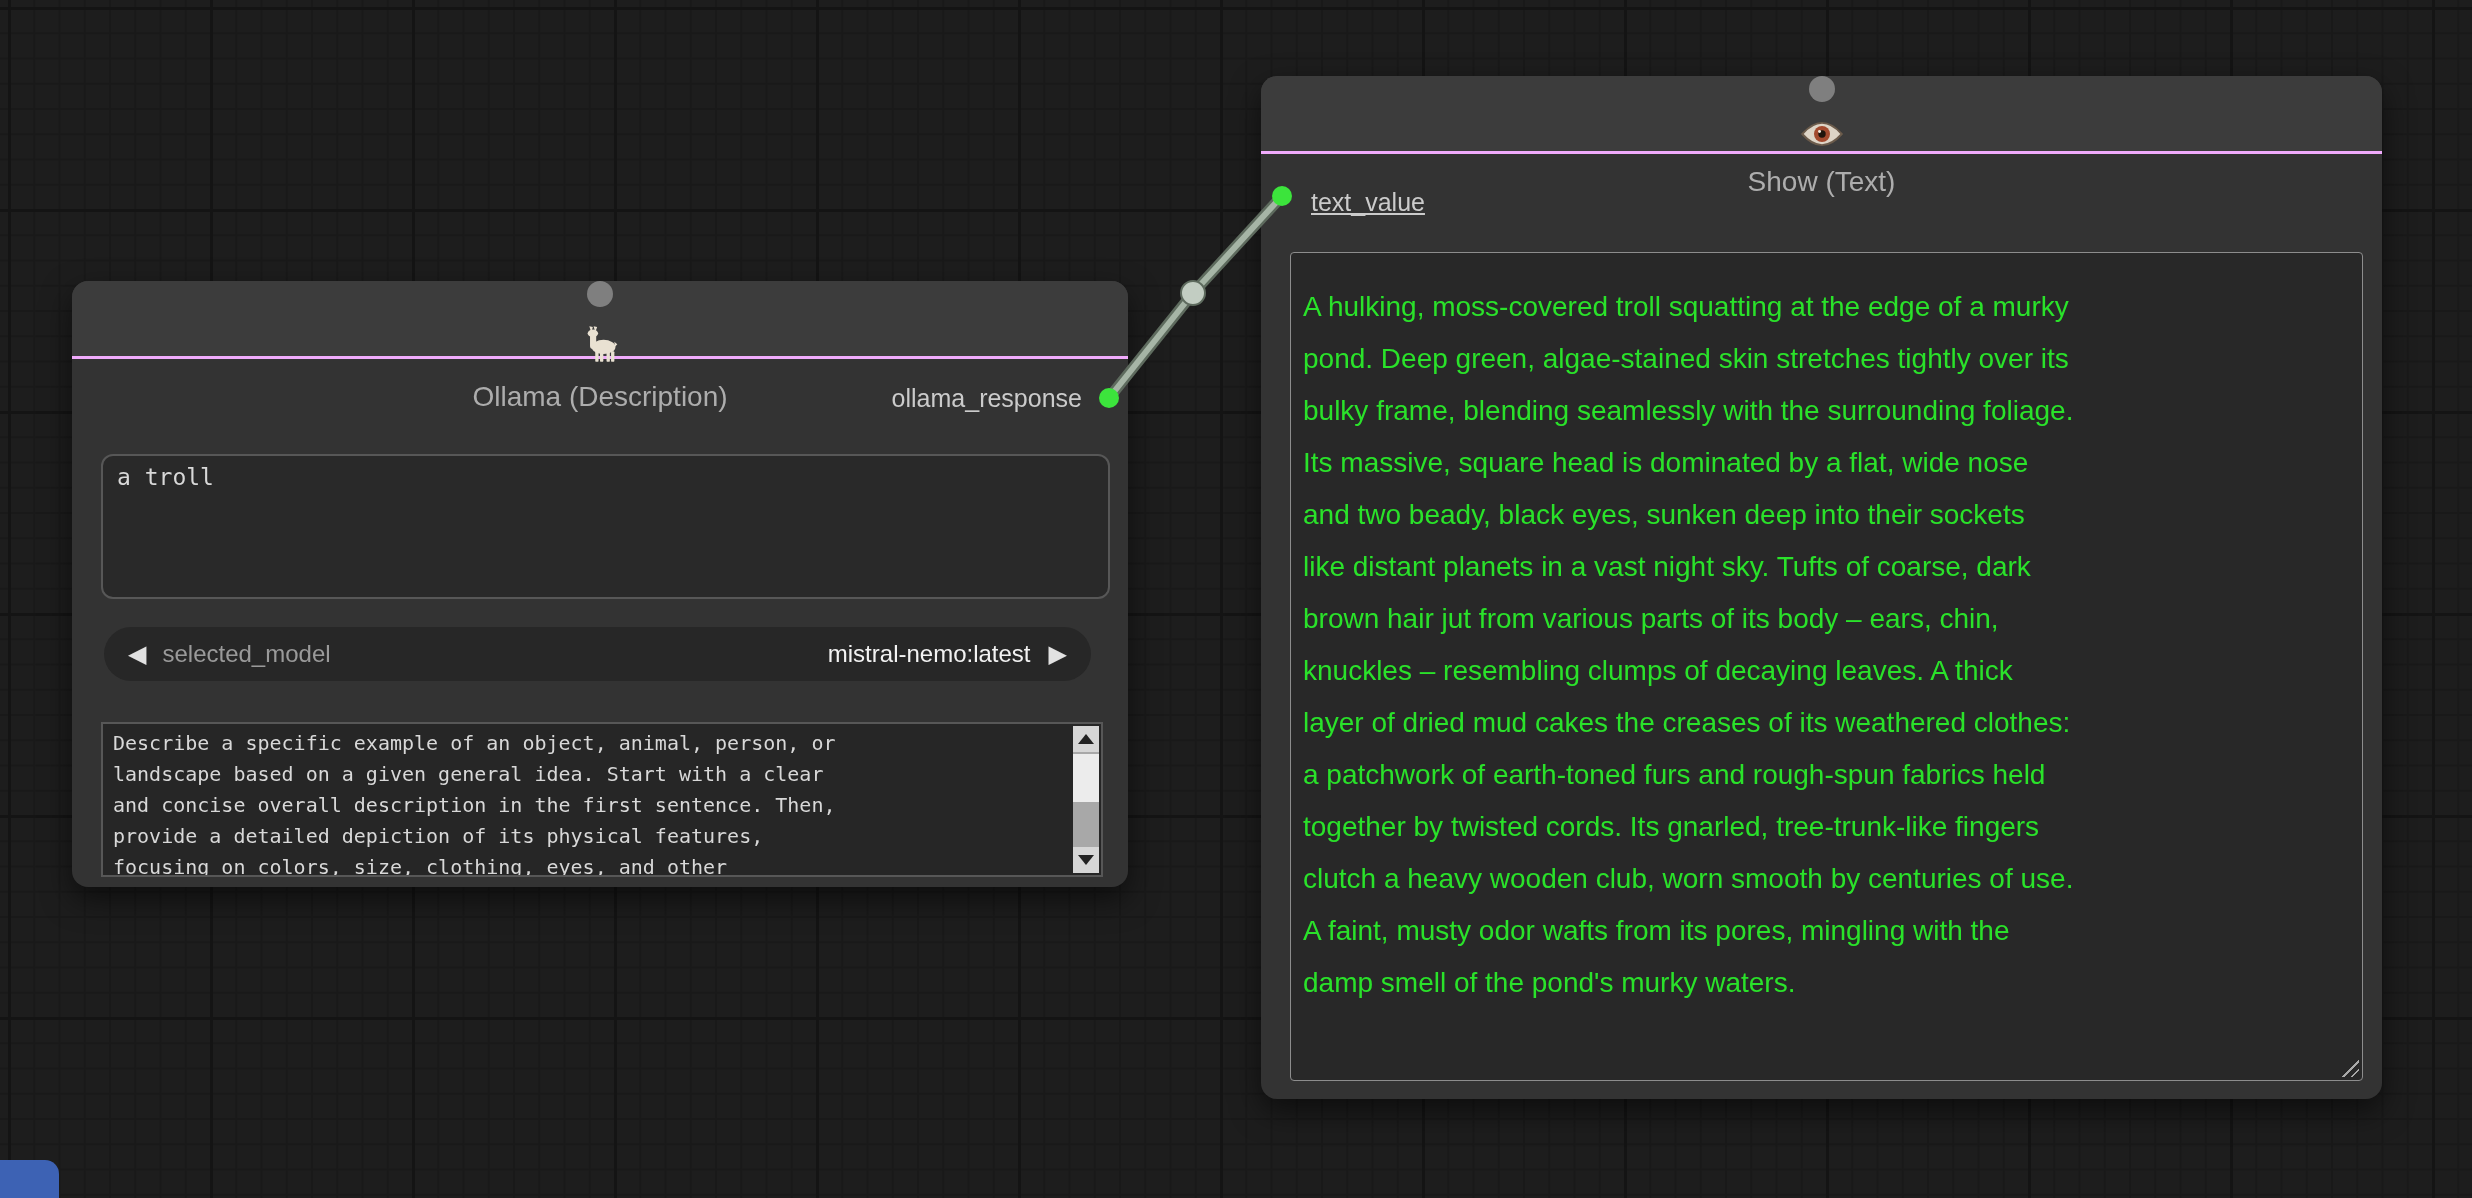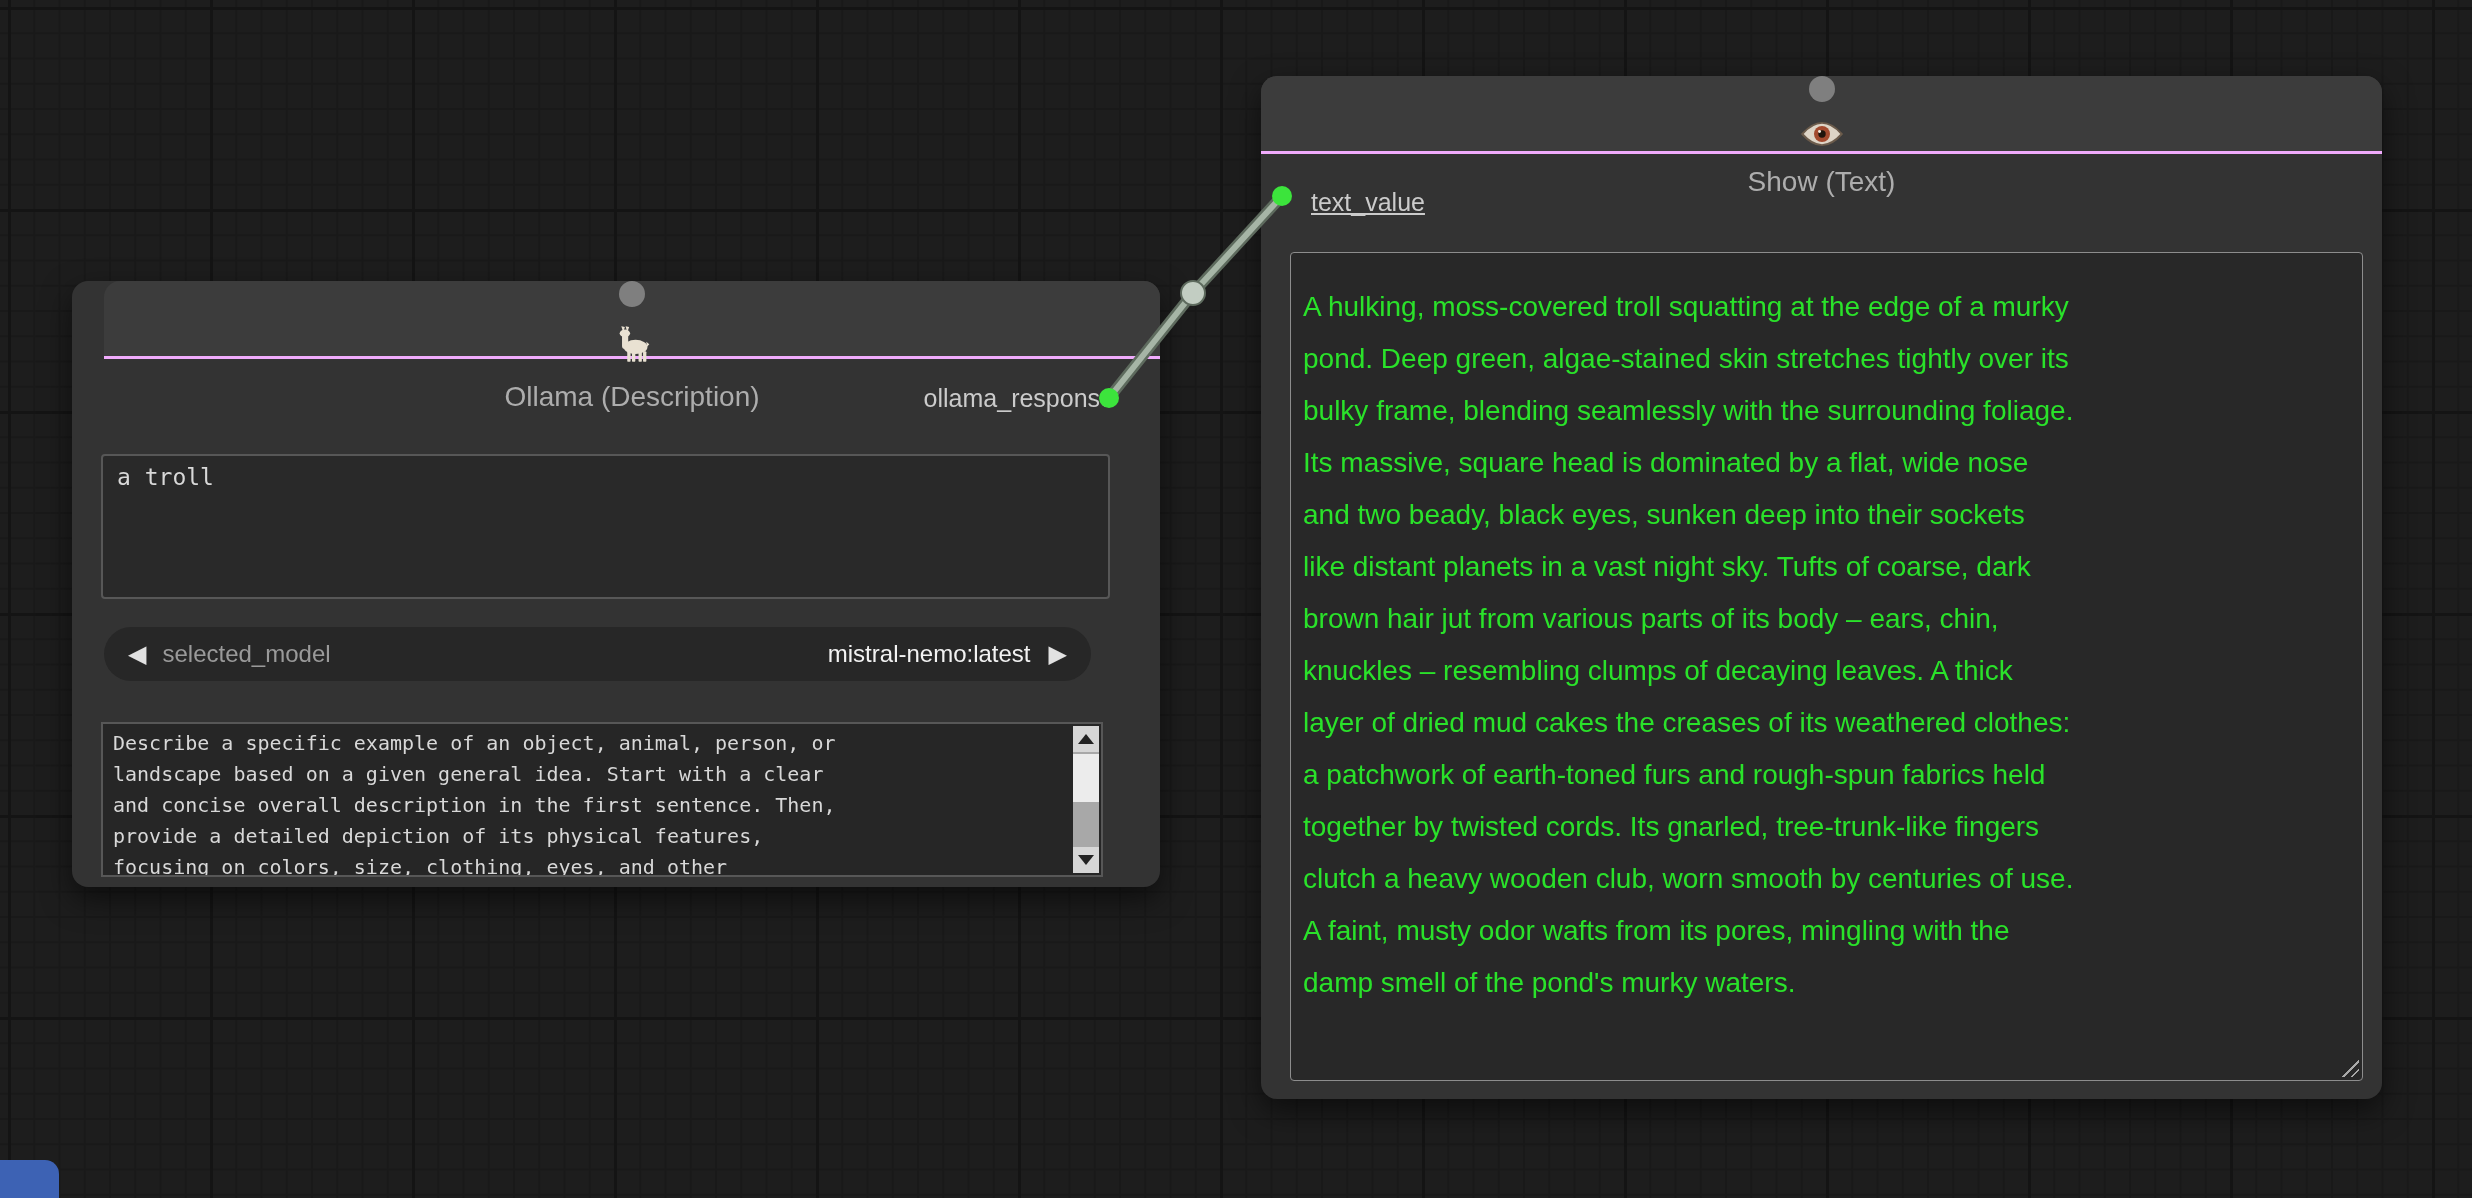--- a/index.html
+++ b/index.html
@@ -30,21 +30,21 @@
   }
   .collapse-dot{width:26px;height:26px;border-radius:50%;background:#7f7f7f;flex:0 0 auto;}
   .hdr-icon{flex:0 0 auto;display:flex;align-items:center;}
   .node-title{font-size:28px;color:#adadad;white-space:nowrap;}
   .slot-dot{position:absolute;width:20px;height:20px;border-radius:50%;background:#3ce43c;z-index:10;}
   .slot-label{position:absolute;font-size:25px;color:#cbcbcb;z-index:10;white-space:nowrap;}
 
   
   .text-input{
     position:absolute;left:29px;top:173px;width:1009px;height:145px;
-    background:#292929;border:2px solid #575757;border-radius:4px;
+    background:#292929;border:2px solid #575757;border-radius:12px;
     box-sizing:border-box;padding:8px 14px;
     font-family:"DejaVu Sans Mono", monospace;font-size:23px;color:#d8d8d8;
     white-space:pre-wrap;overflow:hidden;
   }
   .combo{
     position:absolute;left:32px;top:346px;width:987px;height:54px;
     background:#272727;border-radius:27px;display:flex;align-items:center;
     padding:0 24px;box-sizing:border-box;font-size:24px;
   }
   .combo-arrow{color:#e2e2e2;font-size:24px;font-family:"DejaVu Sans", sans-serif;line-height:1;}
@@ -83,21 +83,21 @@
   .blue-part{
     position:absolute;left:0;top:1160px;width:59px;height:38px;
     background:#3d62b4;border-radius:0 14px 0 0;z-index:2;
   }
 </style>
 </head>
 <body>
 
 <div class="canvas">
 
-  <div class="node" style="left:72px;top:281px;width:1056px;height:606px;padding-left:32px;">
+  <div class="node" style="left:72px;top:281px;width:1056px;height:606px;">
     <div class="node-header">
       <div class="collapse-dot"></div>
       <div class="hdr-icon">
         <svg width="38" height="38" viewBox="0 0 32 32">
           <g fill="#e9e1d2">
             <path d="M7 1 L8.6 6 L10 1.6 Z"></path>
             <path d="M10.6 1 L12 6 L13.6 1.6 Z"></path>
             <ellipse cx="10" cy="7" rx="4.4" ry="3.2"></ellipse>
             <rect x="7.6" y="7" width="5.2" height="13" rx="2.4"></rect>
             <ellipse cx="19" cy="18.5" rx="10" ry="6"></ellipse>

